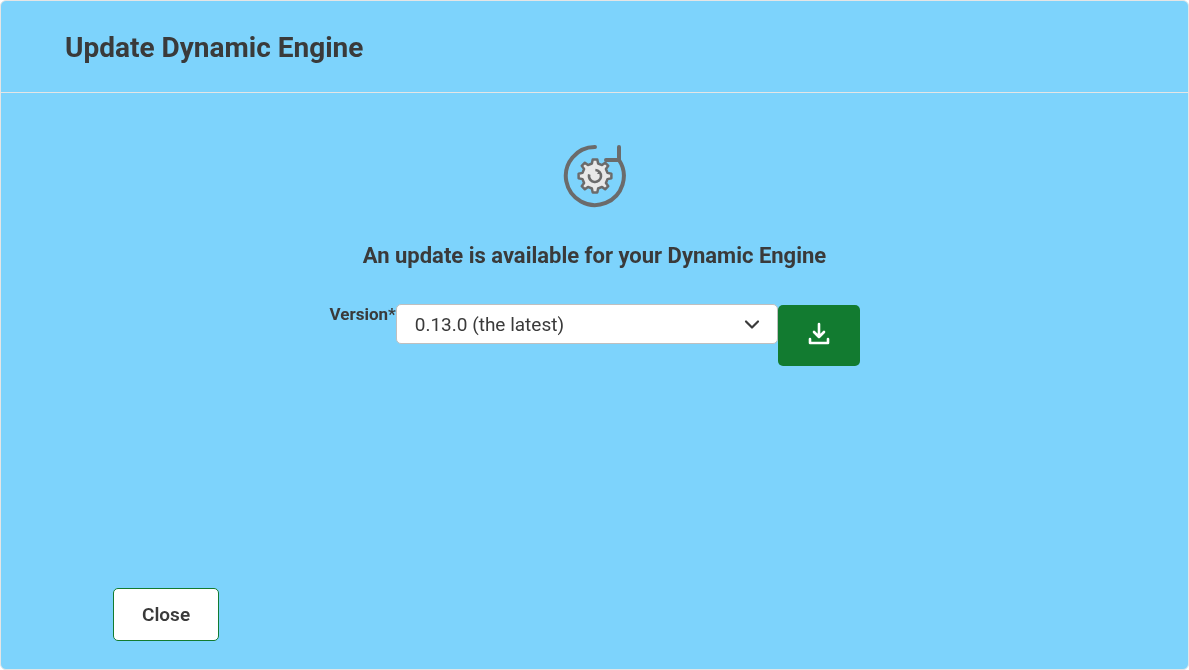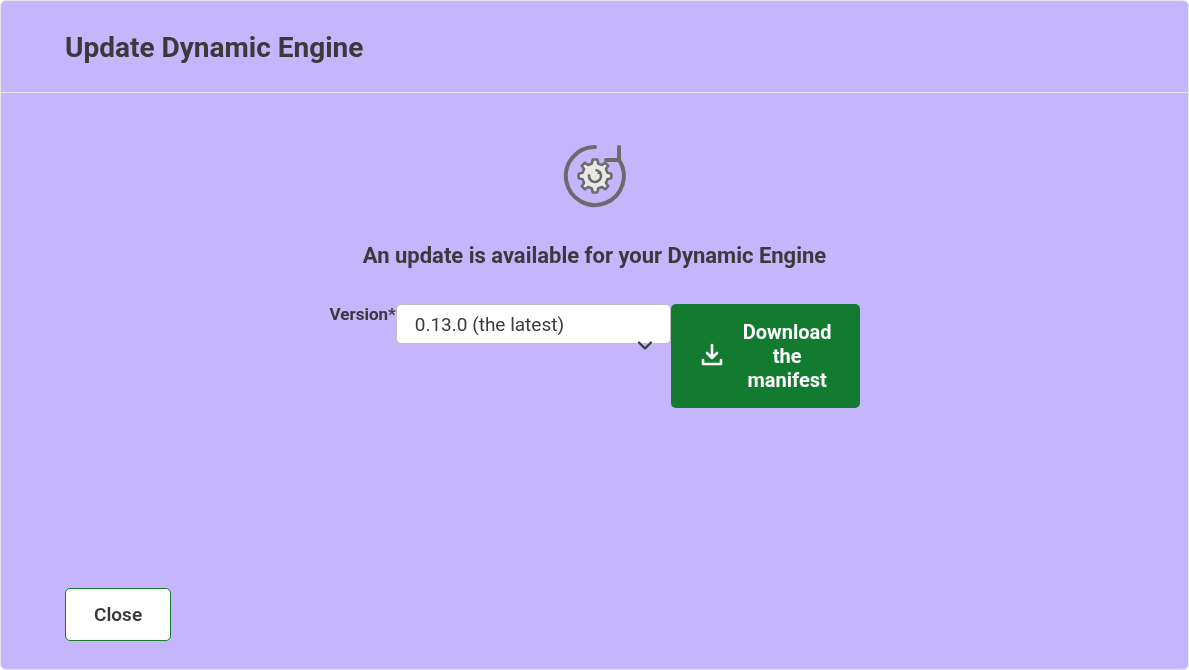--- a/index.html
+++ b/index.html
@@ -10,21 +10,21 @@
     
     body {
       font-family: -apple-system, BlinkMacSystemFont, "Segoe UI", Roboto, "Helvetica Neue", Arial, sans-serif;
       background: #ffffff;
       color: #3a3a3a;
     }
     
     .dialog {
       width: 1189px;
       height: 670px;
-      background: #c4b5fd;
+      background: #7dd3fc;
       border: 1px solid #e5e5e5;
       border-radius: 6px;
       display: flex;
       flex-direction: column;
       position: relative;
     }
     
     .dialog-header {
       padding: 30px 64px 28px;
       border-bottom: 1px solid #e5e5e5;
@@ -110,20 +110,21 @@
     }
     
     .download-button-label {
       font-size: 20px;
       font-weight: 700;
       color: #ffffff;
     }
     
     .dialog-footer {
       padding: 0 64px 28px;
+      margin-left: 48px;
     }
     
     .close-button {
       padding: 14px 28px;
       background: #ffffff;
       border: 1px solid #127b30;
       border-radius: 5px;
       font-size: 19px;
       font-weight: 600;
       color: #3a3a3a;
@@ -175,21 +176,20 @@
         </span>
       </div>
 
       <button class="download-button">
         <span>
           <svg width="26" height="26" viewBox="0 0 26 26">
             <path d="M 13 3 L 13 16 M 8 11 L 13 16 L 18 11" stroke="#ffffff" stroke-width="2.6" fill="none" stroke-linecap="round" stroke-linejoin="round"></path>
             <path d="M 4 18 L 4 22 L 22 22 L 22 18" stroke="#ffffff" stroke-width="2.6" fill="none" stroke-linecap="round" stroke-linejoin="round"></path>
           </svg>
         </span>
-        <span class="download-button-label">Download the manifest</span>
       </button>
 
     </div>
 
   </div>
 
   <div class="dialog-footer">
     <button class="close-button">Close</button>
   </div>
 

